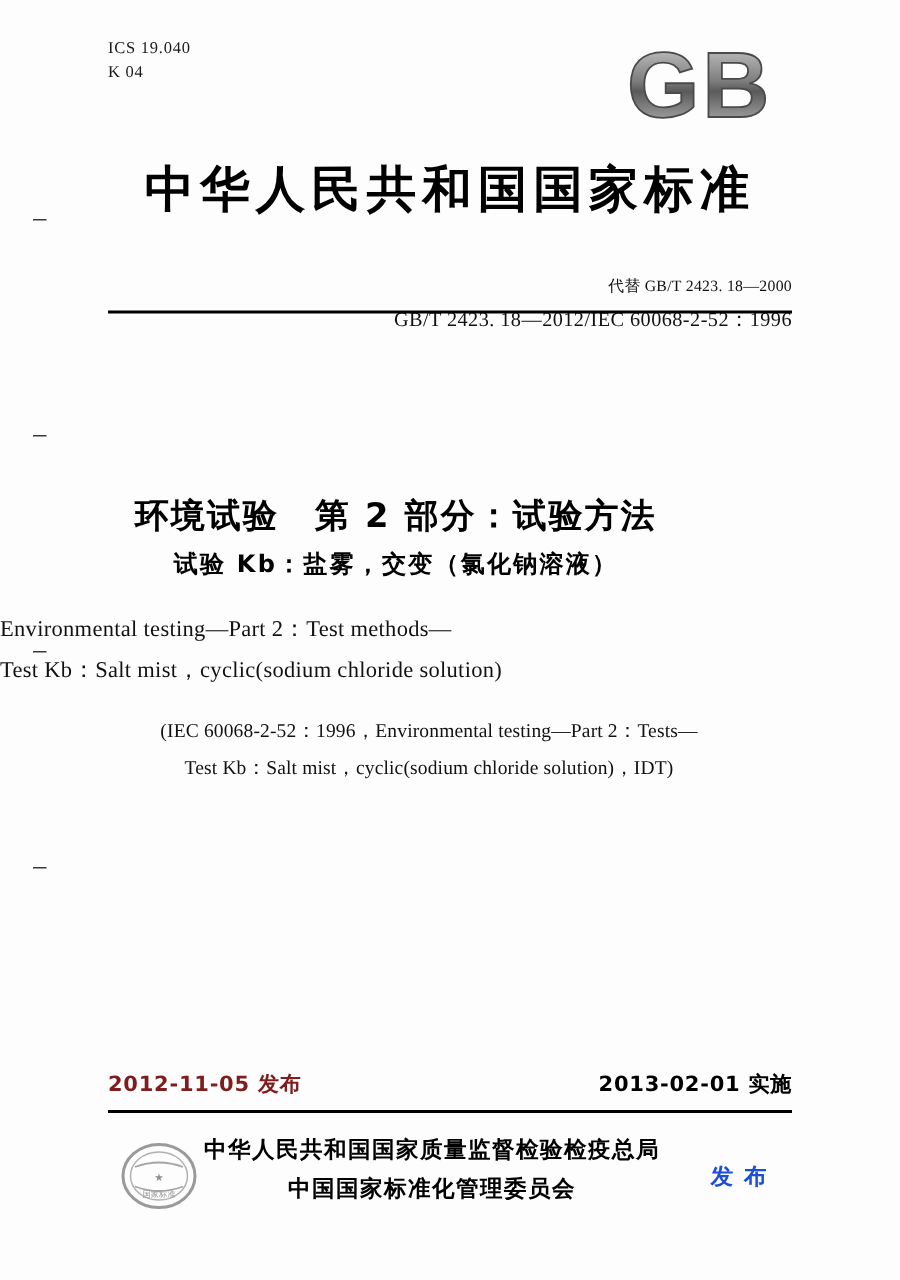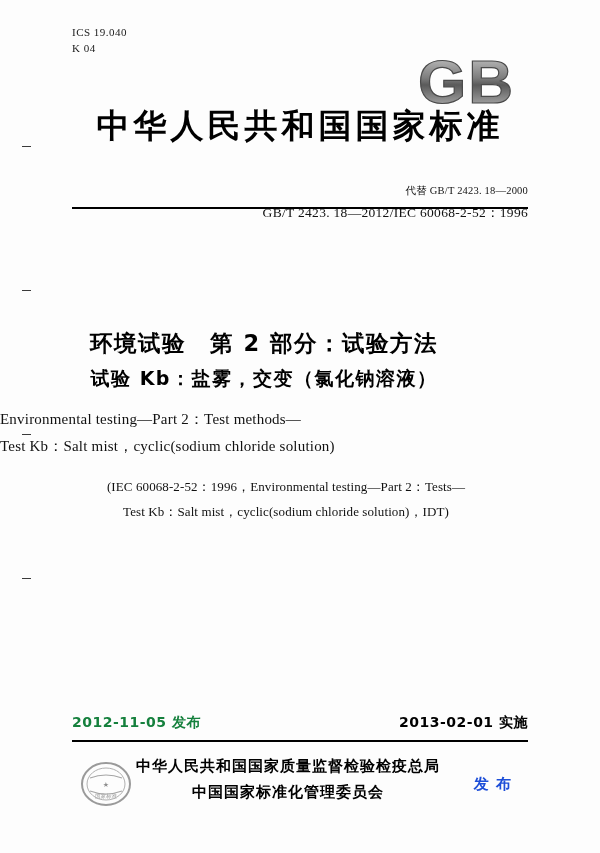--- a/index.html
+++ b/index.html
@@ -36,21 +36,20 @@
     color: #1a1a1a;
   }
 
   
   .gb-logo {
     position: absolute;
     right: 72px;
     top: 26px;
     width: 112px;
     height: 62px;
-    margin-top: 25px;
   }
   .gb-logo svg { display: block; }
 
   
   .national-title {
     position: absolute;
     left: 0;
     top: 104px;
     width: 600px;
     text-align: center;
@@ -113,21 +112,21 @@
     font-weight: bold;
     color: #000;
   }
   .cn-title-1 {
     top: 328px;
     font-size: 22.5px;
     letter-spacing: 1.5px;
   }
   .cn-title-2 {
     top: 366px;
-    font-size: 19px;
+    font-size: 16px;
     letter-spacing: 1.5px;
   }
 
   
   .en-title {
     position: absolute;
     left: 0;
     width: 600px;
     font-family: "Liberation Serif", serif;
     font-size: 15px;
@@ -153,21 +152,21 @@
 
   
   .date-issue {
     position: absolute;
     left: 72px;
     top: 714px;
     font-family: "DejaVu Sans", sans-serif;
     font-weight: bold;
     font-size: 14px;
     letter-spacing: 0.5px;
-    color: #15803d;
+    color: #7f1d1d;
   }
   .date-impl {
     position: absolute;
     right: 72px;
     top: 714px;
     font-family: "DejaVu Sans", sans-serif;
     font-weight: bold;
     font-size: 14px;
     letter-spacing: 0.5px;
     color: #000;

